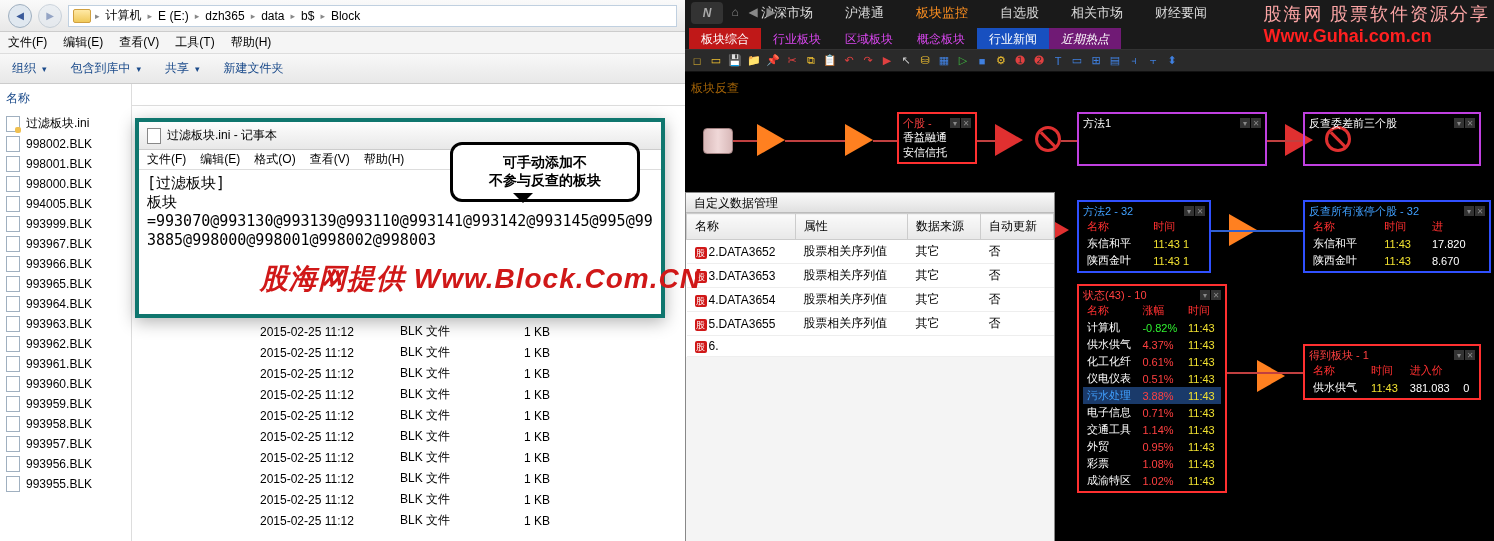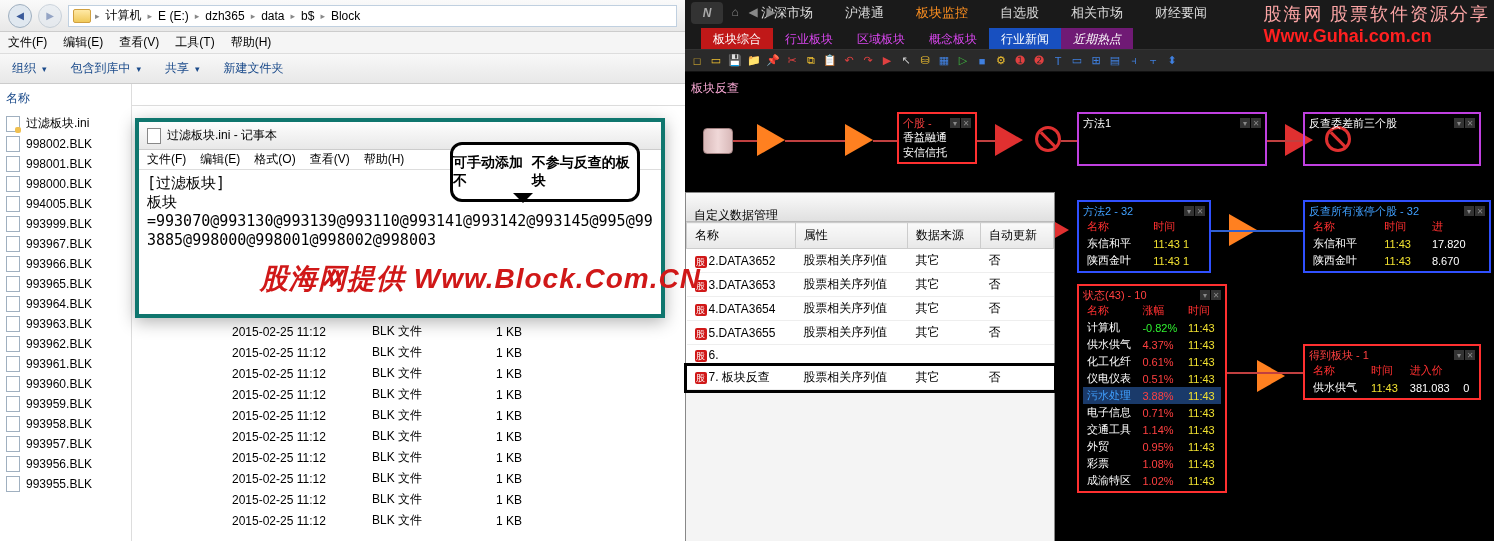--- a/index.html
+++ b/index.html
@@ -23,61 +23,61 @@
 .exp-body { display: flex; height: calc(100% - 84px); }
 .exp-sidebar { width: 132px; border-right: 1px solid #ddd; padding: 6px; overflow: hidden; }
 .sb-header { font-weight: normal; color: #1a4a8a; margin-bottom: 6px; }
 .file-item { display: flex; align-items: center; gap: 6px; padding: 2px 0; color: #000; }
 .file-ico { width: 14px; height: 16px; background: #fff; border: 1px solid #a0b0c0; position: relative; }
 .file-ico.ini::after { content: ""; position: absolute; width: 6px; height: 6px; right: -2px; bottom: -2px; background: #f0c050; border-radius: 2px; }
 .exp-list { flex: 1; position: relative; }
 .list-header { height: 22px; display: flex; border-bottom: 1px solid #ddd; align-items: center; padding-left: 8px; color: #333; }
 .list-rows { position: absolute; top: 22px; left: 0; right: 0; }
 .list-row { display: flex; align-items: center; height: 21px; padding-left: 8px; color: #000; }
-.col-date { width: 140px; margin-left: 92px; }
+.col-date { width: 140px; margin-left: 120px; }
 .col-type { width: 100px; }
 .col-size { width: 80px; text-align: right; padding-right: 30px; }
 
 
 .notepad { position: absolute; left: 135px; top: 118px; width: 530px; height: 200px; background: #fff; border: 4px solid #0f766e; box-shadow: 0 4px 16px rgba(0,0,0,0.3); }
 .np-title { height: 28px; background: linear-gradient(#fdfdfd,#e8e8e8); display: flex; align-items: center; padding: 0 8px; gap: 6px; border-bottom: 1px solid #ccc; }
 .np-ico { width: 14px; height: 16px; background: #fff; border: 1px solid #888; }
 .np-menu { height: 20px; display: flex; align-items: center; padding: 0 8px; gap: 14px; border-bottom: 1px solid #ddd; }
 .np-body { padding: 4px 8px; font-family: SimSun, monospace; font-size: 15px; line-height: 19px; white-space: pre-wrap; word-break: break-all; }
 
 
-.callout { position: absolute; left: 450px; top: 142px; width: 190px; height: 60px; border: 3px solid #000; border-radius: 12px; background: #fff; display: flex; flex-direction: row; align-items: center; justify-content: center; font-size: 14px; font-weight: bold; z-index: 5; }
+.callout { position: absolute; left: 450px; top: 142px; width: 190px; height: 60px; border: 3px solid #000; border-radius: 12px; background: #fff; display: flex; flex-direction: column; align-items: center; justify-content: center; font-size: 14px; font-weight: bold; z-index: 5; }
 .callout::after { content: ""; position: absolute; bottom: -14px; left: 60px; width: 0; height: 0; border: 10px solid transparent; border-top-color: #000; }
 
 
 .watermark { position: absolute; left: 260px; top: 260px; font-size: 28px; font-weight: bold; color: #d01818; z-index: 10; font-style: italic; font-family: SimHei, sans-serif; letter-spacing: 1px; }
 
 
 .app-tabs { height: 28px; background: #1a1a1a; display: flex; align-items: flex-end; padding-left: 60px; }
 .app-logo { position: absolute; left: 6px; top: 2px; width: 32px; height: 22px; background: #333; border-radius: 4px; display:flex; align-items:center; justify-content:center; color:#aaa; font-style:italic; font-weight:bold; }
 .app-nav-icons { position: absolute; left: 42px; top: 4px; display: flex; gap: 2px; }
 .nav-ico { width: 16px; height: 16px; color: #888; display: flex; align-items: center; justify-content: center; font-size: 12px; }
 .app-tab { padding: 6px 16px; color: #ddd; font-size: 13px; }
 .app-tab.active { color: #ff9020; }
-.sub-tabs { height: 22px; background: #1a1a1a; display: flex; padding-left: 16px; border-bottom: 1px solid #333; }
+.sub-tabs { height: 22px; background: #1a1a1a; display: flex; padding-left: 4px; border-bottom: 1px solid #333; }
 .sub-tab { padding: 3px 12px; color: #d946ef; font-size: 12px; }
 .sub-tab.red { background: #c01818; color: #fff; }
 .sub-tab.blue { background: #1850c0; color: #fff; }
 .sub-tab.orange { background: #701a75; color: #fff; font-style: italic; }
 .tool-row { height: 22px; background: #2a2a2a; display: flex; align-items: center; padding: 0 4px; gap: 3px; border-bottom: 1px solid #111; }
 .tico { width: 16px; height: 16px; display: flex; align-items: center; justify-content: center; font-size: 11px; }
 .tico.y { color: #f0c030; }
 .tico.r { color: #e04040; }
 .tico.b { color: #4080e0; }
 .tico.g { color: #40c040; }
 .tico.w { color: #ccc; }
 .tico.p { color: #c060e0; }
 
 .workspace { position: relative; height: calc(100% - 72px); background: #000; }
-.ws-title { position: absolute; left: 6px; top: 8px; color: #f9a8d4; font-size: 12px; }
+.ws-title { position: absolute; left: 6px; top: 8px; color: #a16207; font-size: 12px; }
 
 
 .dblock { position: absolute; border: 2px solid; padding: 2px 4px; font-size: 11px; }
 .dblock-hdr { display: flex; justify-content: space-between; align-items: center; height: 14px; }
 .dblock-hdr-title { color: #fff; }
 .dblock-ctrl { display: flex; gap: 1px; }
 .dblock-ctrl span { width: 10px; height: 10px; background: #333; color: #888; font-size: 8px; display: flex; align-items: center; justify-content: center; }
 .dblock-body { background: #000; }
 
 .node-cyl { position: absolute; width: 30px; height: 26px; background: linear-gradient(90deg,#d8b8b8,#f0d8d8,#d8b8b8); border-radius: 4px; border:1px solid #a08080; }
@@ -95,21 +95,21 @@
 .dt .h-name { color: #ff3030; }
 .dt .h-time { color: #ff3030; }
 .dt .h-zf { color: #ff3030; }
 .dt .v-green { color: #30f030; }
 .dt .v-red { color: #ff4040; }
 .dt .v-yellow { color: #f0e030; }
 .dt .v-blue { color: #40a0ff; }
 
 
 .cdm { position: absolute; left: 0; top: 120px; width: 370px; height: 390px; background: #f4f4f4; border: 1px solid #888; }
-.cdm-title { height: 20px; background: linear-gradient(#fafafa,#e0e0e0); padding: 14px 8px; font-size: 12px; border-bottom: 1px solid #bbb; }
+.cdm-title { height: 20px; background: linear-gradient(#fafafa,#e0e0e0); padding: 2px 8px; font-size: 12px; border-bottom: 1px solid #bbb; }
 .cdm-table { width: 100%; font-size: 12px; border-collapse: collapse; background: #fff; }
 .cdm-table th { background: linear-gradient(#fafafa,#e8e8e8); border: 1px solid #ccc; padding: 4px 8px; font-weight: normal; text-align: left; }
 .cdm-table td { border-bottom: 1px solid #eee; padding: 3px 8px; }
 .cdm-row-hl { outline: 3px solid #000; }
 .red-ico { display: inline-block; width: 12px; height: 12px; background: #d01818; color: #fff; font-size: 9px; text-align: center; line-height: 12px; border-radius: 2px; margin-right: 2px; }
 
 
 .wm-right { position: absolute; right: 4px; top: 2px; text-align: left; z-index: 20; }
 .wm-right .l1 { color: #fca5a5; font-size: 18px; font-family: SimHei; letter-spacing: 2px; }
 .wm-right .l2 { color: #ff2020; font-size: 18px; font-weight: bold; font-family: Arial; }
@@ -621,26 +621,20 @@
               <td>股票相关序列值</td>
               <td>其它</td>
               <td>否</td>
             </tr>
             <tr>
               <td><span class="red-ico">股</span>6.</td>
               <td></td>
               <td></td>
               <td></td>
             </tr>
-            <tr class="cdm-row-hl">
-              <td><span class="red-ico">股</span>7. 板块反查</td>
-              <td>股票相关序列值</td>
-              <td>其它</td>
-              <td>否</td>
-            </tr>
           </tbody>
       </table>
 
     </div>
   </div>
 
   <div class="wm-right">
     <div class="l1">股海网 股票软件资源分享</div>
     <div class="l2">Www.Guhai.com.cn</div>
   </div>

